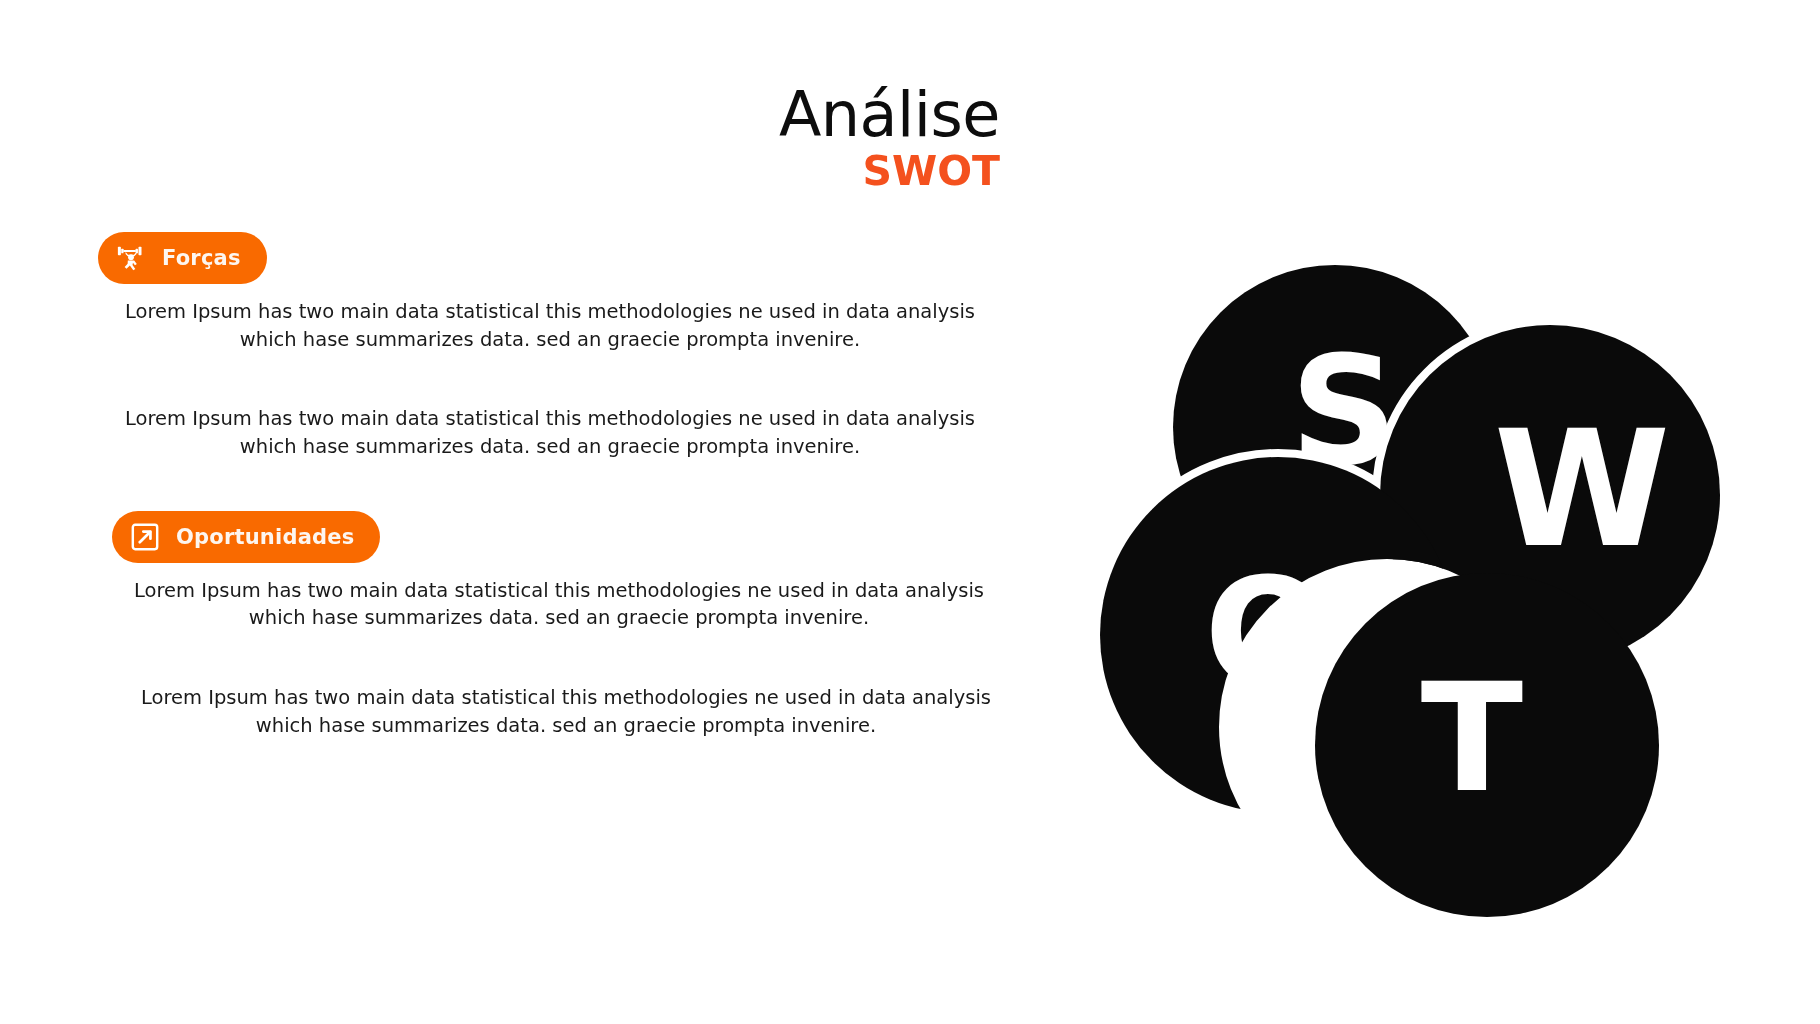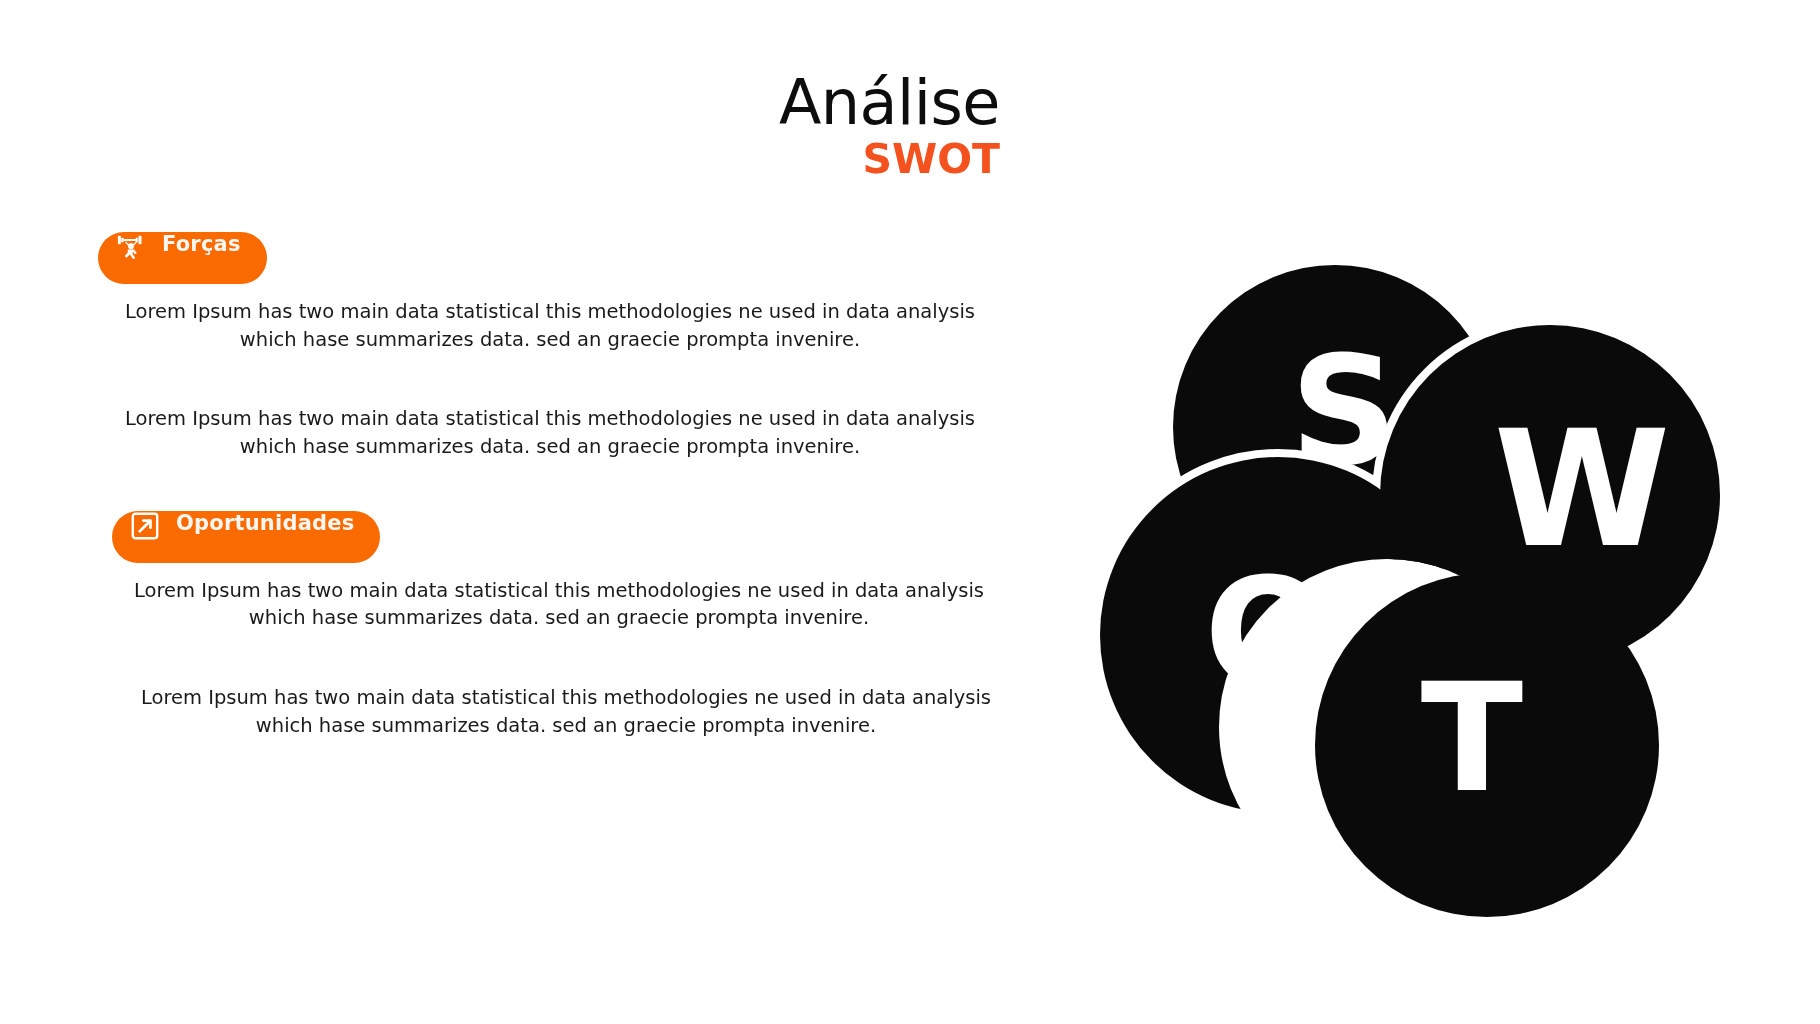--- a/index.html
+++ b/index.html
@@ -31,20 +31,21 @@
     text-align: right;
   }
   .title-line1 {
     font-family: "DejaVu Sans", sans-serif;
     font-size: 62px;
     font-weight: 400;
     color: #0d0d0d;
     line-height: 1.0;
     letter-spacing: -0.5px;
     white-space: nowrap;
+    margin-top: 12px;
   }
   .title-line2 {
     font-family: "DejaVu Sans", sans-serif;
     font-size: 41px;
     font-weight: 700;
     color: #f4511e;
     line-height: 1.05;
     letter-spacing: 0px;
     margin-top: 4px;
     white-space: nowrap;
@@ -57,21 +58,21 @@
     top: 232px;
     width: 1030px;
   }
 
   .swot-section {
     position: relative;
   }
 
   .pill {
     display: inline-flex;
-    align-items: flex-start;
+    align-items: center;
     background: #f96a00;
     border-radius: 999px;
     height: 52px;
     padding: 0 26px 0 18px;
     box-sizing: border-box;
   }
   .pill-icon {
     width: 30px;
     height: 30px;
     flex: 0 0 30px;

